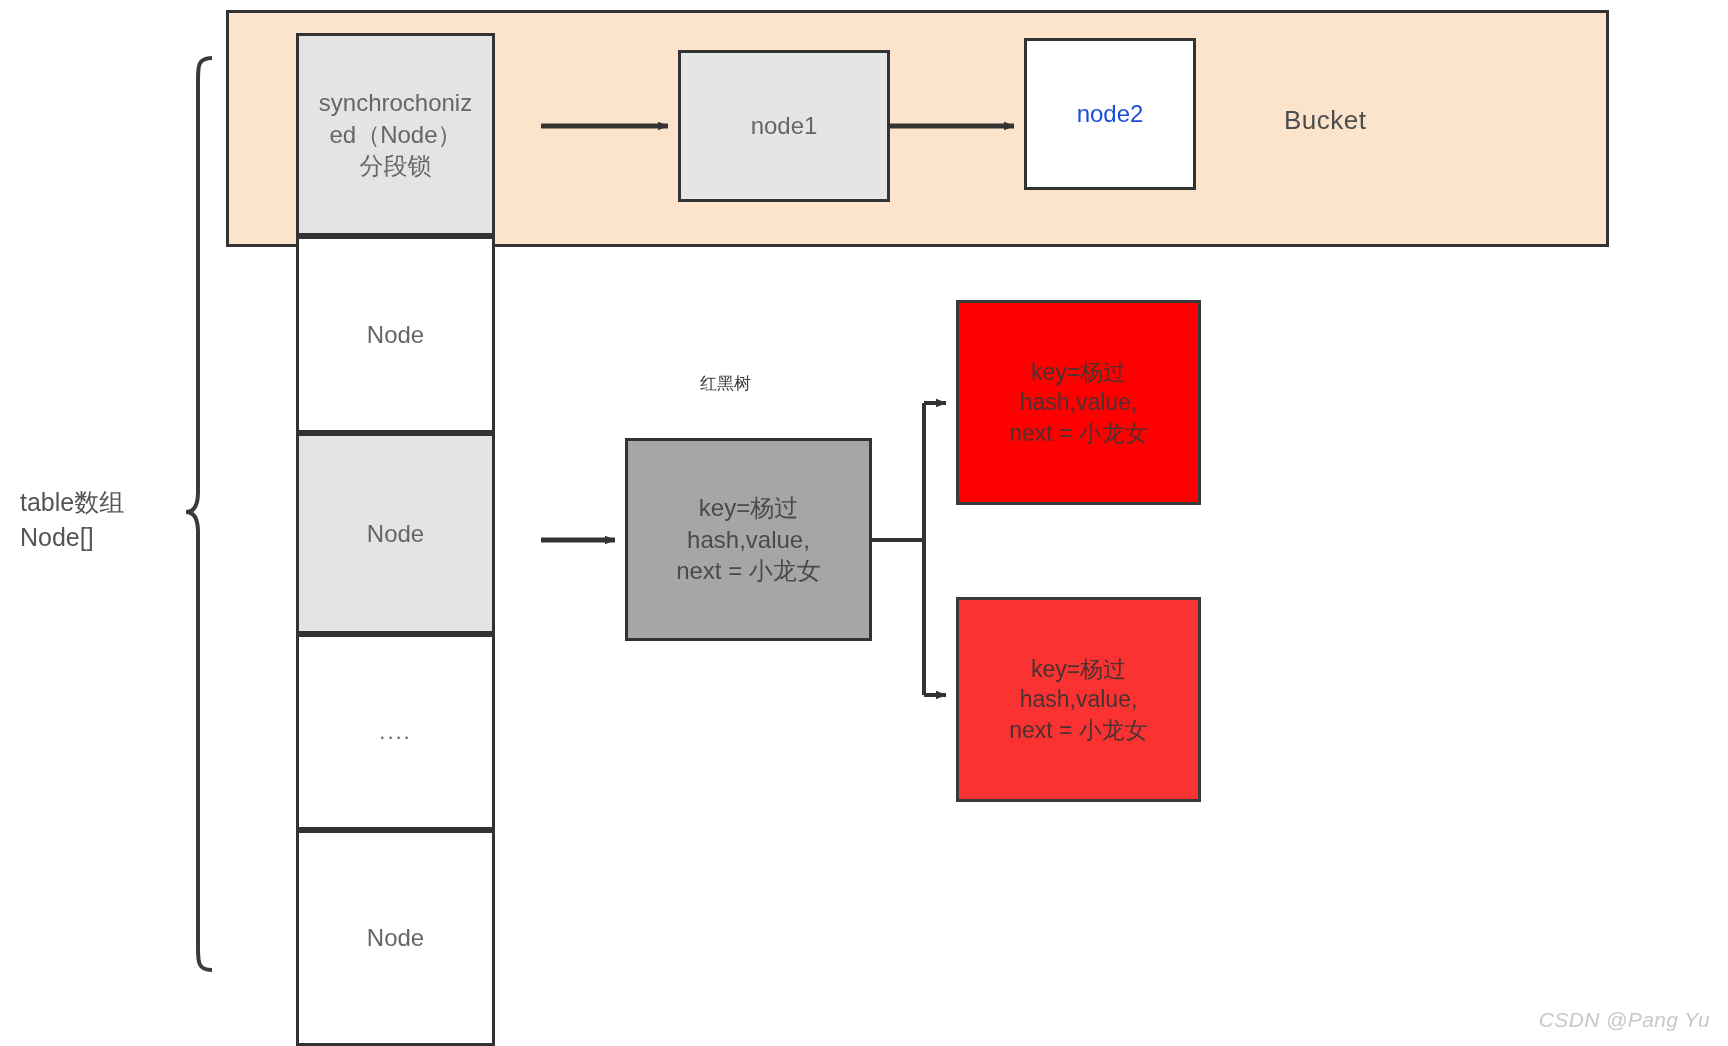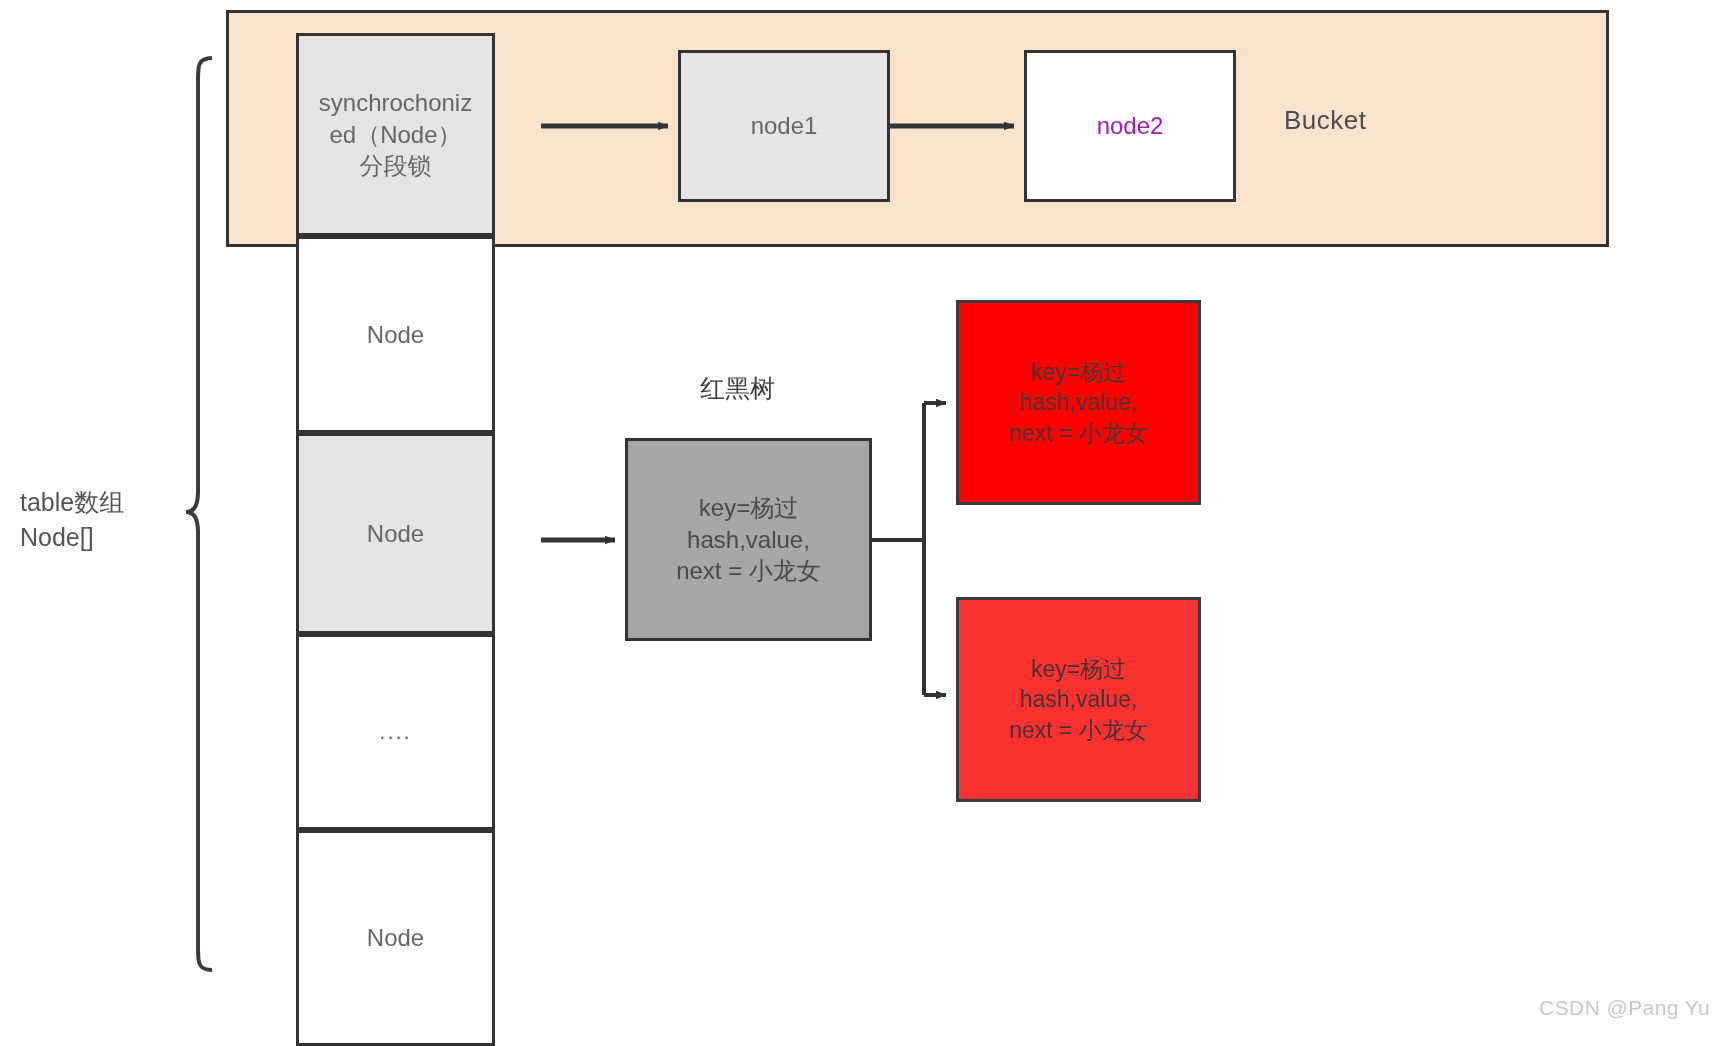--- a/index.html
+++ b/index.html
@@ -64,31 +64,31 @@
     color: #666666;
   }
   .cell-sync   { top: 33px;  height: 203px; background: #e4e4e4; font-size: 24px; }
   .cell-node1  { top: 236px; height: 197px; background: #ffffff; }
   .cell-node2  { top: 433px; height: 201px; background: #e4e4e4; }
   .cell-dots   { top: 634px; height: 196px; background: #ffffff; font-size: 22px; letter-spacing: 2px; }
   .cell-node3  { top: 830px; height: 216px; background: #ffffff; }
 
   
   #node1-box { left: 678px;  top: 50px; width: 212px; height: 152px; background:#e5e5e5; font-size: 24px; color:#666; }
-  #node2-box { left: 1024px; top: 50px; width: 212px; height: 152px; background:#ffffff; font-size: 24px; color:#a21caf; }
+  #node2-box { left: 1024px; top: 38px; width: 172px; height: 152px; background:#ffffff; font-size: 24px; color:#1d4ed8; }
 
   
   #tree-root {
     left: 625px; top: 438px; width: 247px; height: 203px;
     background: #a6a6a6; font-size: 24px; color: #4a4a4a;
   }
   #tree-label {
     position: absolute;
     left: 700px; top: 372px;
-    font-size: 25px;
+    font-size: 17px;
     color: #3d3d3d;
   }
 
   
   #leaf-top {
     left: 956px; top: 300px; width: 245px; height: 205px;
     background: #ff0000; border-color:#3a3a3a; font-size: 23px; color: #4a3232;
   }
   #leaf-bottom {
     left: 956px; top: 597px; width: 245px; height: 205px;
@@ -103,24 +103,25 @@
     text-align: left;
     font-size: 25px;
     color: #555555;
     line-height: 1.38;
     white-space: pre-line;
   }
 
   
   #watermark {
     position: absolute;
-    right: 18px; bottom: 26px;
+    right: 18px; bottom: 14px;
     font-size: 21px;
     color: #c8c8c8;
     letter-spacing: 0.4px;
+    font-style: italic;
   }
 
   svg.overlay { position: absolute; left:0; top:0; width:1728px; height:1046px; pointer-events:none; }
 </style>
 </head>
 <body>
 
 <div id="canvas">
 
   <div class="abs" id="bucket-region"></div>

